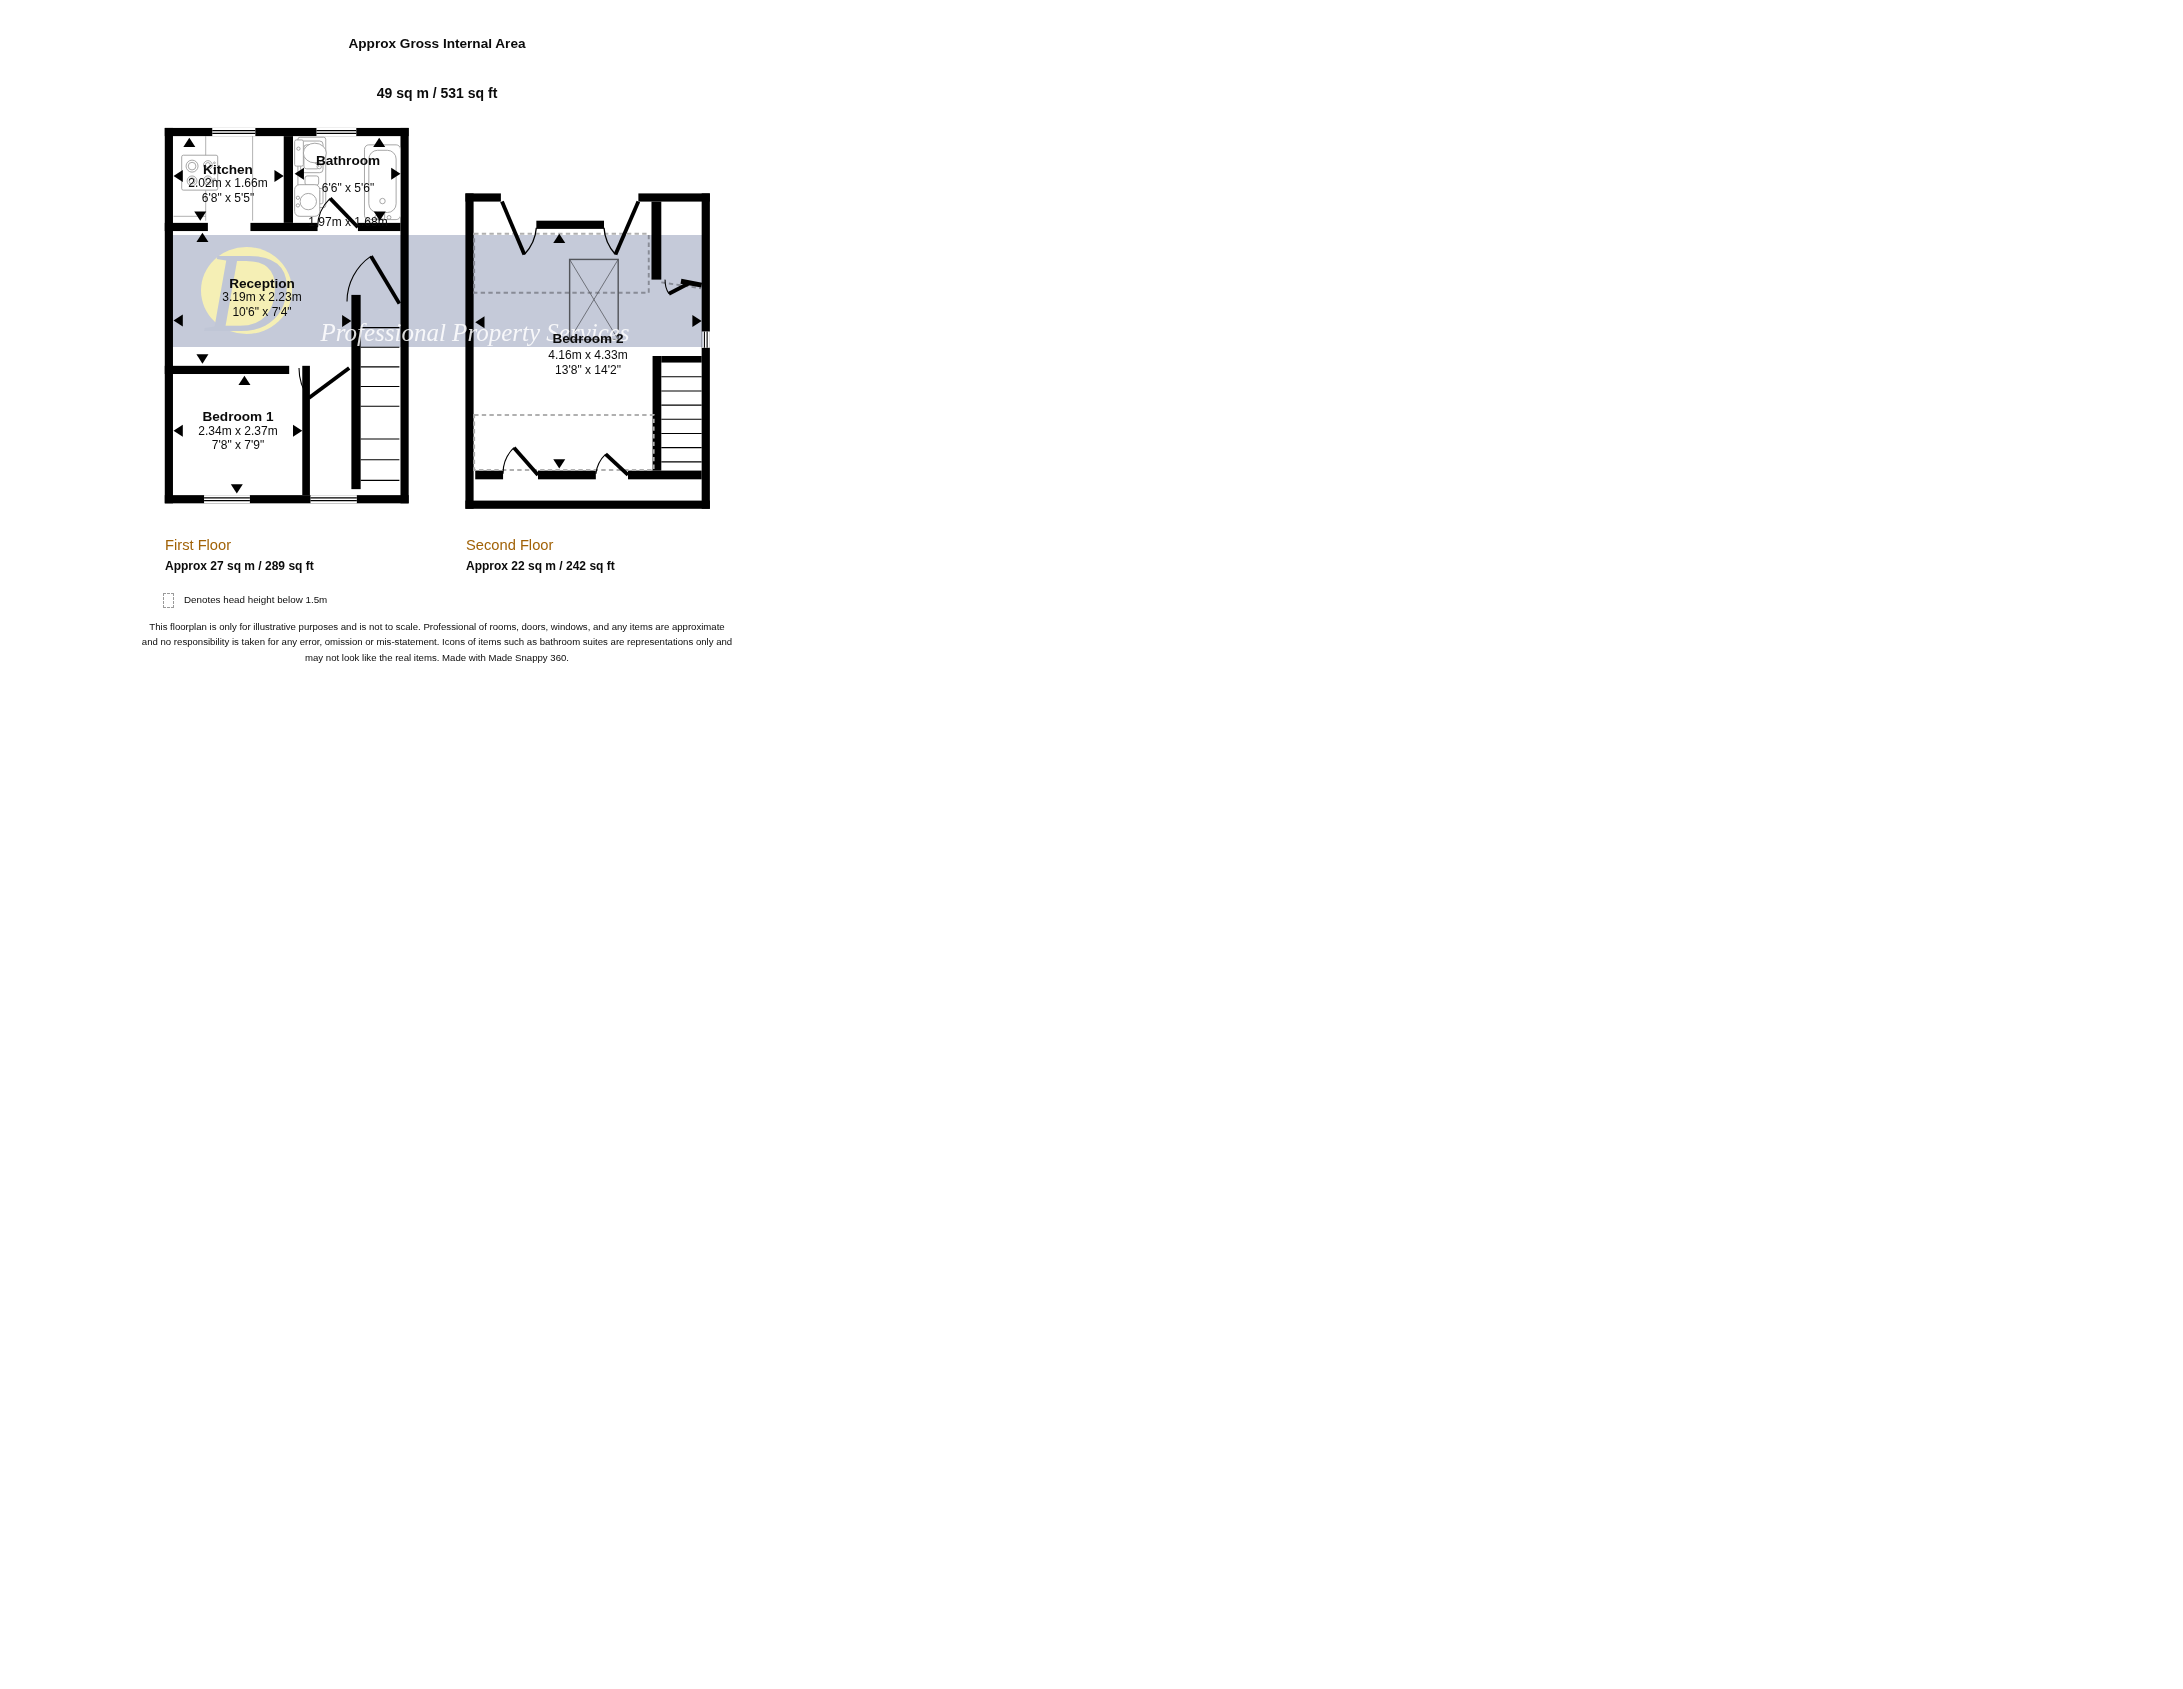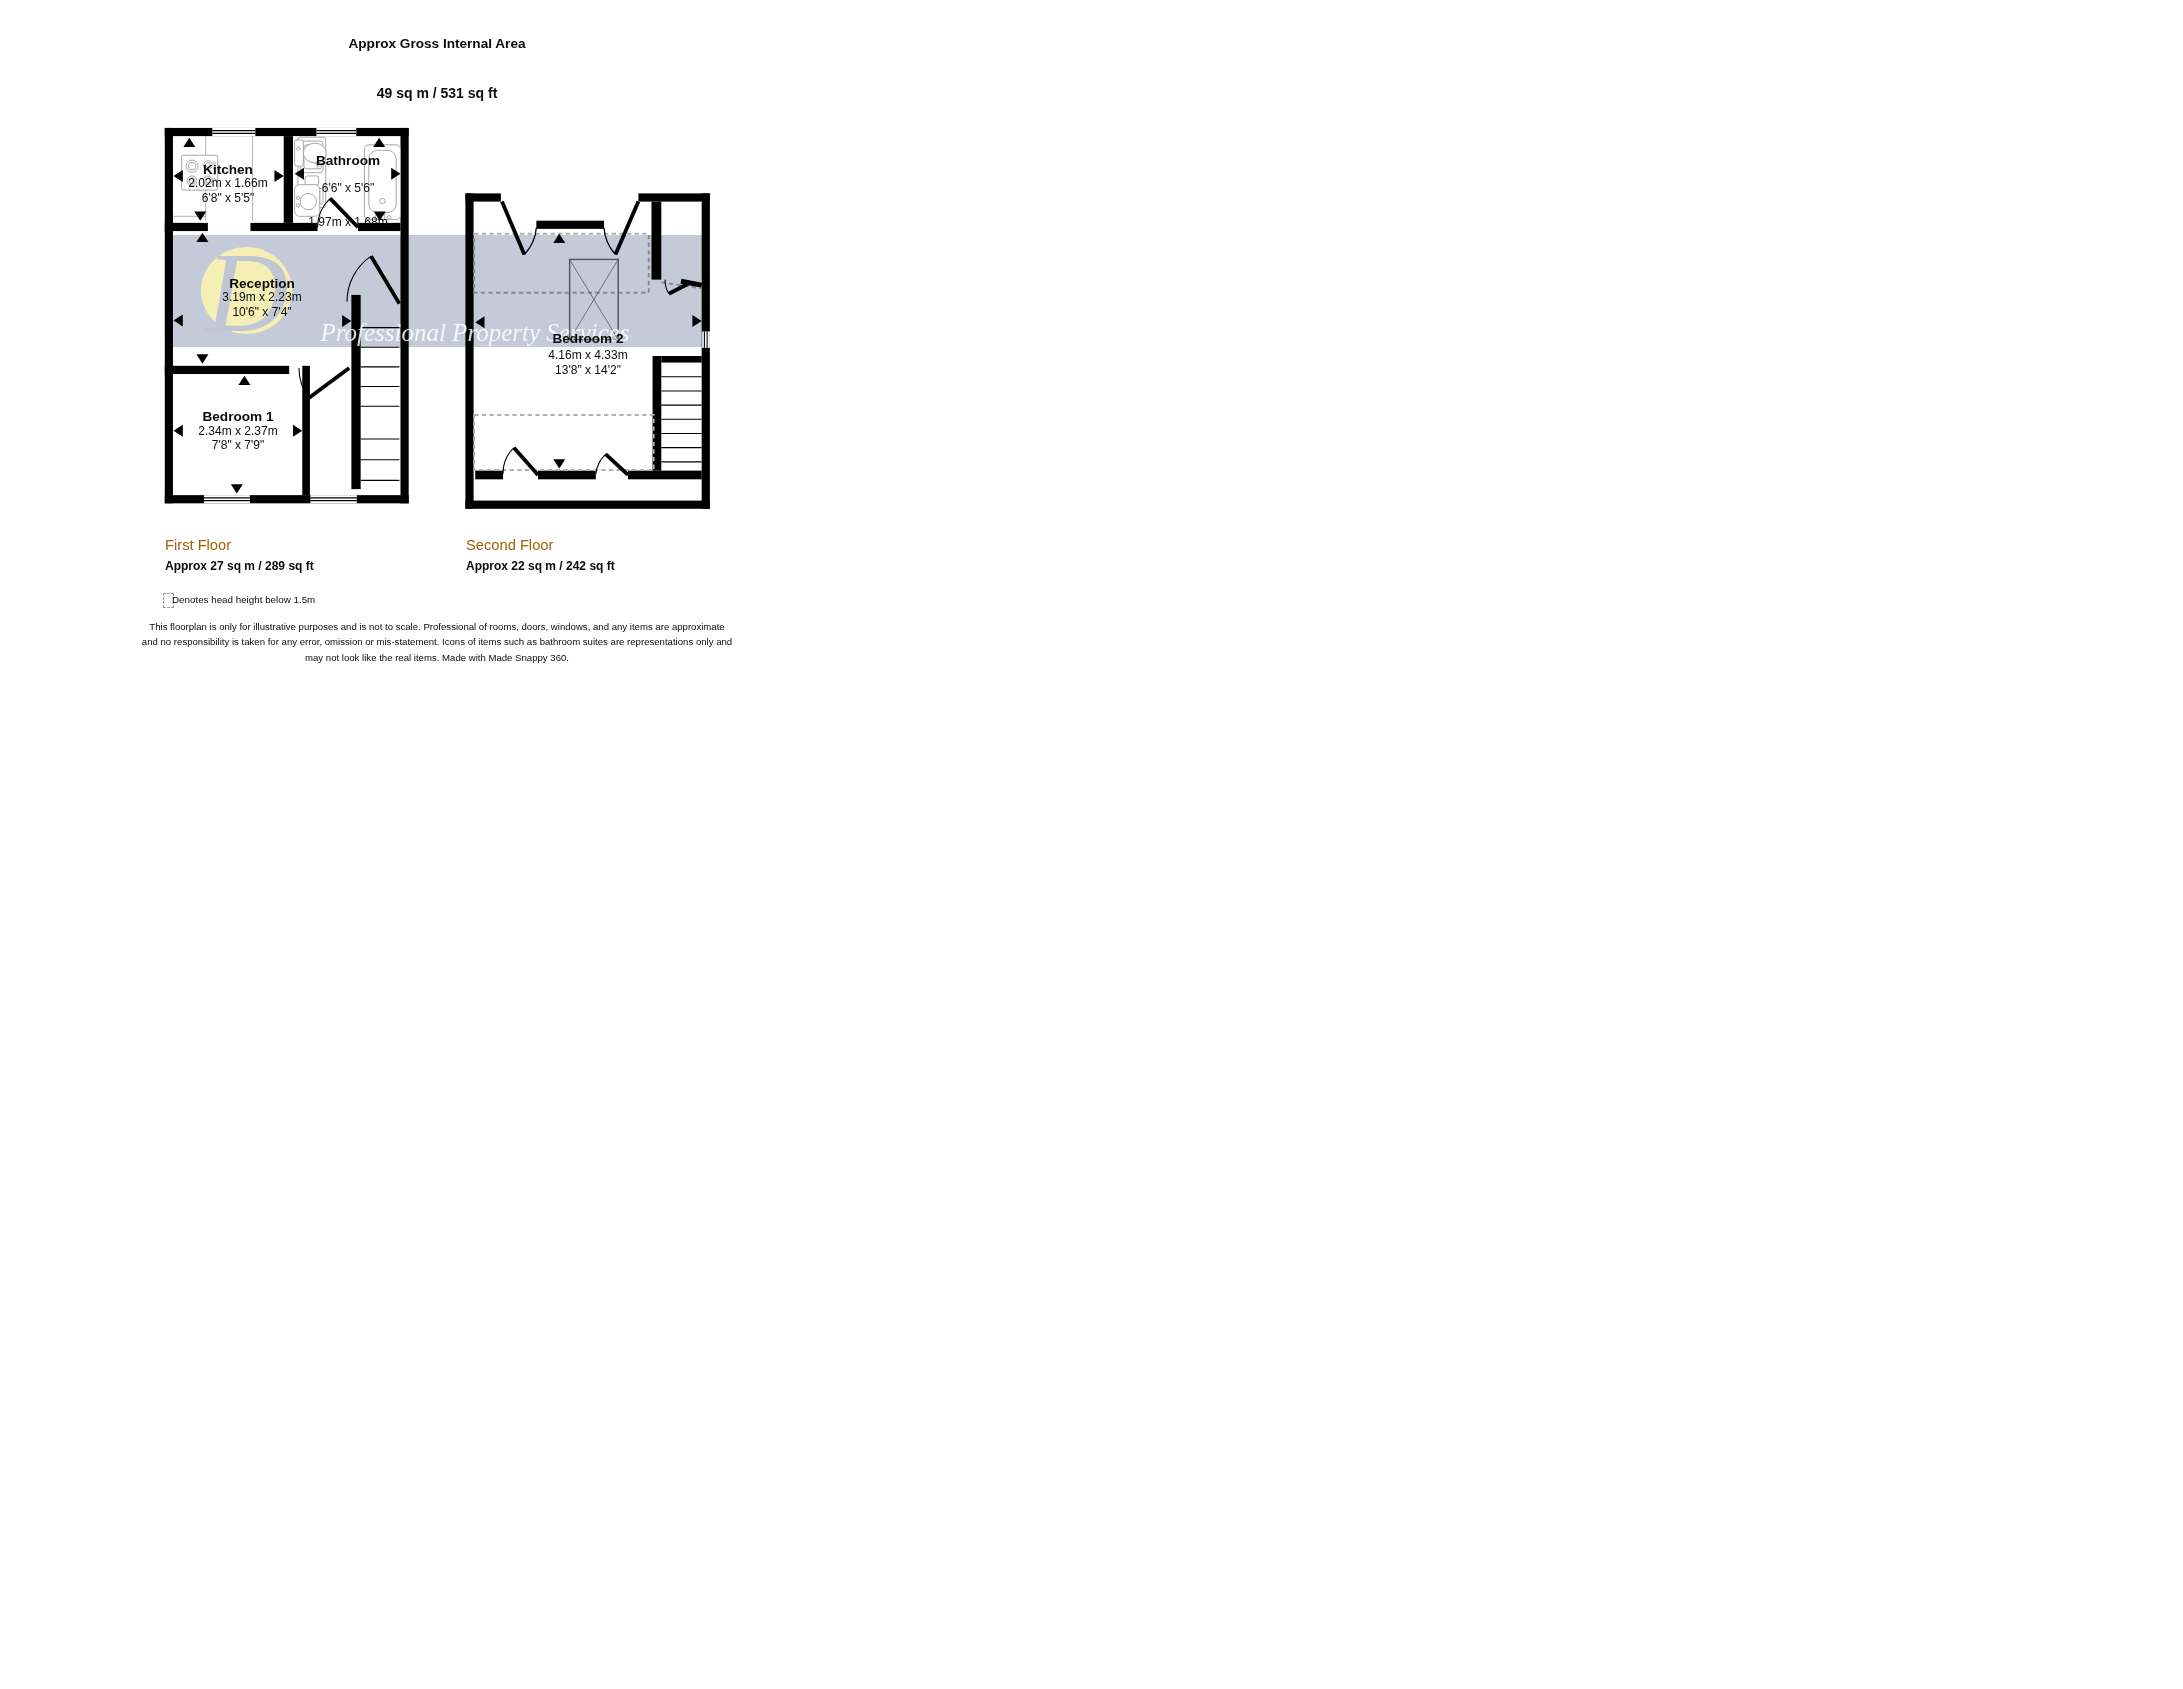--- a/index.html
+++ b/index.html
@@ -242,20 +242,20 @@
   <div class="abs ctr room-name" style="left:588px;top:338px;">Bedroom 2</div>
   <div class="abs ctr room-dim" style="left:588px;top:355px;">4.16m x 4.33m</div>
   <div class="abs ctr room-dim" style="left:588px;top:370px;">13'8" x 14'2"</div>
 
   <div class="abs floor-name" style="left:165px;top:537px;">First Floor</div>
   <div class="abs floor-area" style="left:165px;top:559px;">Approx 27 sq m / 289 sq ft</div>
   <div class="abs floor-name" style="left:466px;top:537px;">Second Floor</div>
   <div class="abs floor-area" style="left:466px;top:559px;">Approx 22 sq m / 242 sq ft</div>
 
   <div class="abs" style="left:163px;top:593px;width:9.3px;height:12.6px;border:1.1px dashed #9a9a9a;"></div>
-  <div class="abs legend-text" style="left:172px;top:594px;">Denotes head height below 1.5m</div>
+  <div class="abs legend-text" style="left:184px;top:594px;">Denotes head height below 1.5m</div>
 
   <div class="abs ctr disc" style="left:437px;top:626px;">This floorplan is only for illustrative purposes and is not to scale. Professional of rooms, doors, windows, and any items are approximate</div>
   <div class="abs ctr disc" style="left:437px;top:641px;">and no responsibility is taken for any error, omission or mis-statement. Icons of items such as bathroom suites are representations only and</div>
   <div class="abs ctr disc" style="left:437px;top:657px;">may not look like the real items. Made with Made Snappy 360.</div>
 
 </div>
 
 
 </body></html>

